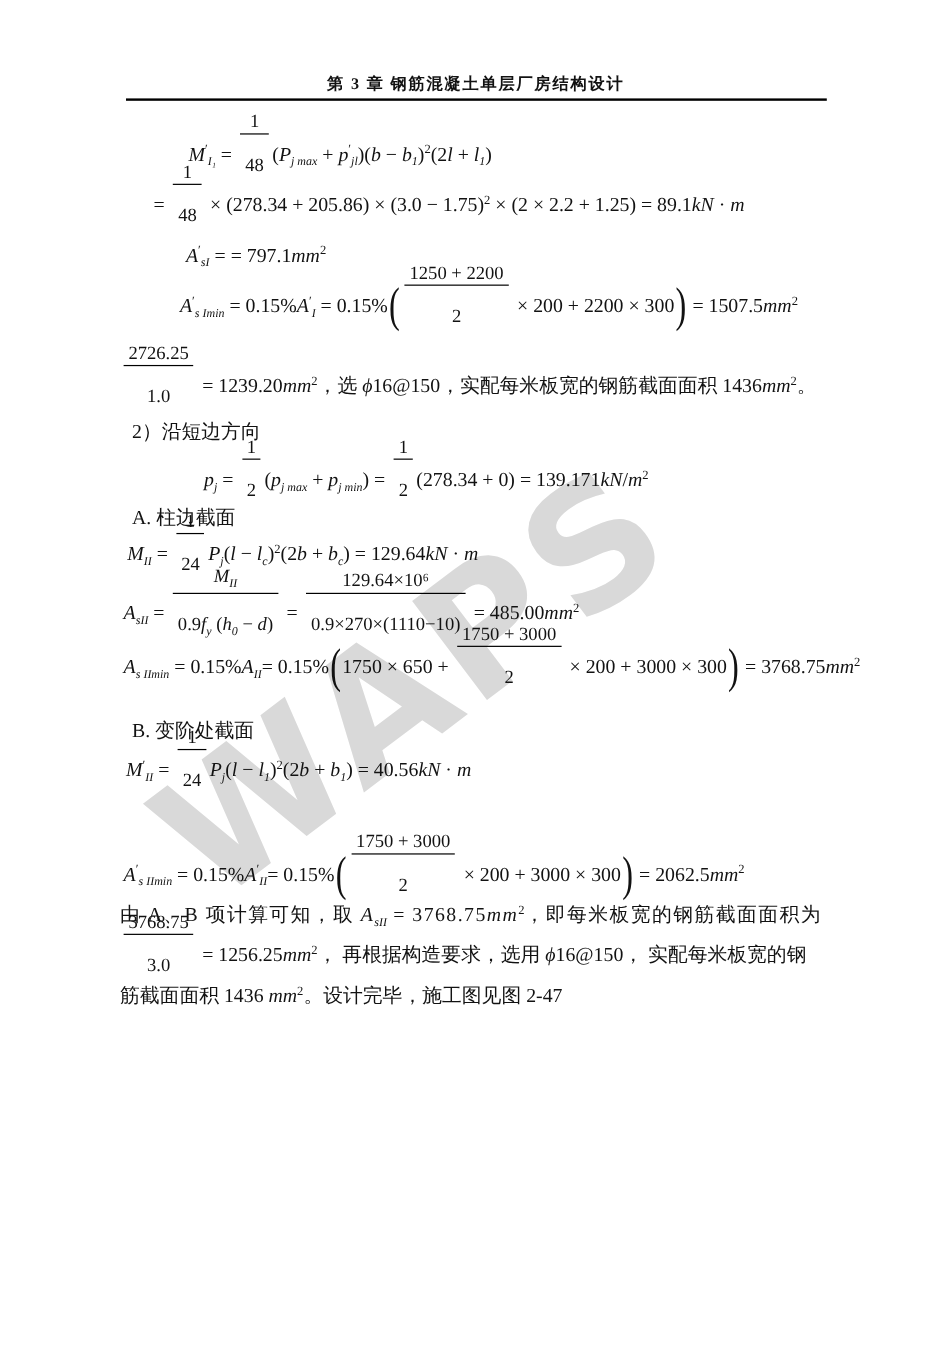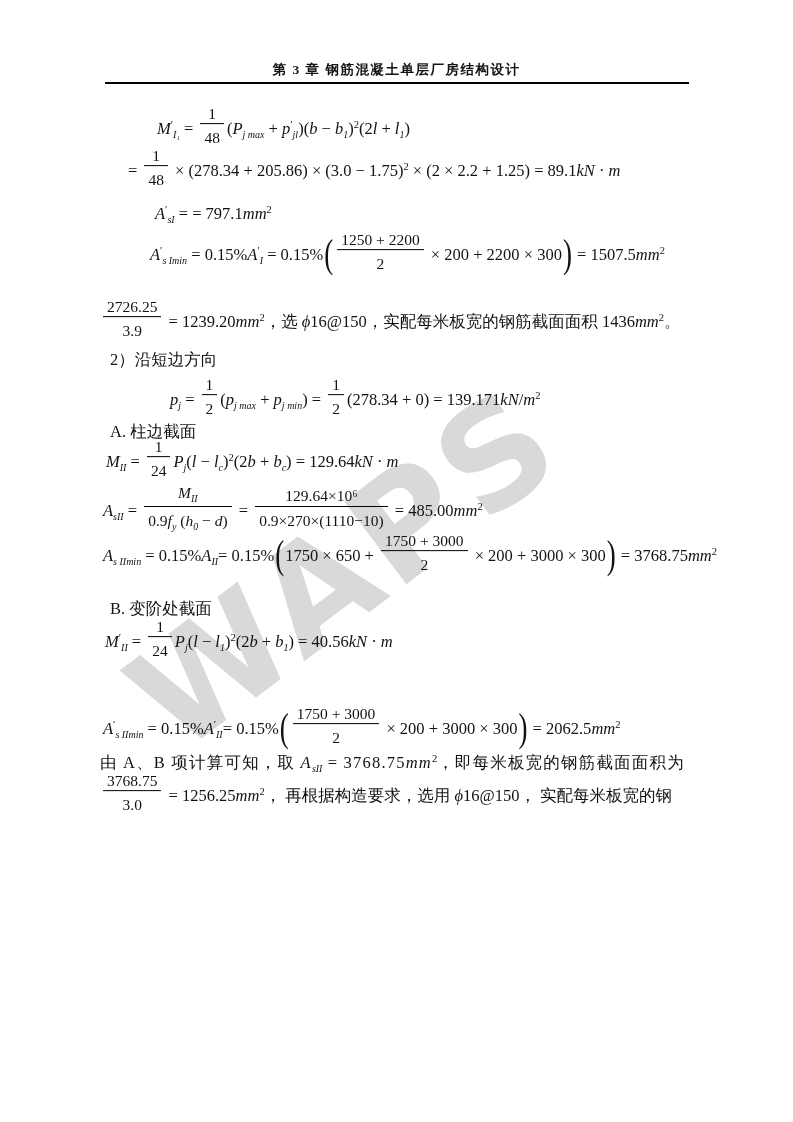--- a/index.html
+++ b/index.html
@@ -16,51 +16,52 @@
   .line{position:absolute;white-space:nowrap;transform:translateY(-50%);
         font-size:16.5px;z-index:1;}
   .para{letter-spacing:1.2px;}
   .mi{font-style:italic;}
   .mt{font-style:normal;}
   sub.msub{font-size:10px;font-style:italic;vertical-align:-4px;letter-spacing:0;}
   sup.msup{font-size:10.5px;font-style:normal;vertical-align:6px;letter-spacing:0;}
   .frac{display:inline-block;vertical-align:middle;text-align:center;line-height:1.25;
         margin:0 3px;position:relative;top:-2px;}
   .frac .n{display:block;border-bottom:1px solid #000;padding:0 4px;font-size:15.5px;}
-  .frac .d{display:block;padding:4px 4px;font-size:15.5px;}
+  .frac .d{display:block;padding:16px 4px;font-size:15.5px;}
   .mbig{display:inline-block;font-size:27px;transform:scaleY(1.5);vertical-align:middle;
         line-height:1;margin:0 1px;font-weight:300;position:relative;top:-1px;}
   .page-number{position:absolute;left:110px;top:1006px;font-size:16px;z-index:2;}
 </style>
 </head>
 <body>
 
 <div class="page">
 
   <div class="header-title">第 3 章 钢筋混凝土单层厂房结构设计</div>
   <div class="header-rule"></div>
 
   <div class="watermark" style="color: rgb(217, 217, 217);">WAPS</div>
 
   <div class="line" style="left:157px;top:130px"><span class="mi">M</span><sup class="msup">′</sup><sub class="msub">I₁</sub><span class="mt"> = </span><span class="frac"><span class="n">1</span><span class="d">48</span></span><span class="mt">(</span><span class="mi">P</span><sub class="msub">j max</sub><span class="mt"> + </span><span class="mi">p</span><sup class="msup">′</sup><sub class="msub">jl</sub><span class="mt">)(</span><span class="mi">b</span><span class="mt"> − </span><span class="mi">b</span><sub class="msub">1</sub><span class="mt">)</span><sup class="msup">2</sup><span class="mt">(2</span><span class="mi">l</span><span class="mt"> + </span><span class="mi">l</span><sub class="msub">1</sub><span class="mt">)</span></div>
   <div class="line" style="left:128px;top:172px"><span class="mt">= </span><span class="frac"><span class="n">1</span><span class="d">48</span></span><span class="mt"> × (278.34 + 205.86) × (3.0 − 1.75)</span><sup class="msup">2</sup><span class="mt"> × (2 × 2.2 + 1.25) = 89.1</span><span class="mi">kN</span><span class="mt"> · </span><span class="mi">m</span></div>
   <div class="line" style="left:155px;top:214px"><span class="mi">A</span><sup class="msup">′</sup><sub class="msub">sI</sub><span class="mt"> = </span><span class="mt"> = 797.1</span><span class="mi">mm</span><sup class="msup">2</sup></div>
   <div class="line" style="left:150px;top:256px"><span class="mi">A</span><sup class="msup">′</sup><sub class="msub">s Imin</sub><span class="mt"> = 0.15%</span><span class="mi">A</span><sup class="msup">′</sup><sub class="msub">I</sub><span class="mt"> = 0.15%</span><span class="mbig">(</span><span class="frac"><span class="n">1250 + 2200</span><span class="d">2</span></span><span class="mt"> × 200 + 2200 × 300</span><span class="mbig">)</span><span class="mt"> = 1507.5</span><span class="mi">mm</span><sup class="msup">2</sup></div>
-  <div class="line" style="left:100px;top:323px"><span class="frac"><span class="n">2726.25</span><span class="d">3.9</span></span><span class="mt"> = 1239.20</span><span class="mi">mm</span><sup class="msup">2</sup><span class="mt">，选 </span><span class="mi">ϕ</span><span class="mt">16@150，实配每米板宽的钢筋截面面积 1436</span><span class="mi">mm</span><sup class="msup">2</sup><span class="mt">。</span></div>
+  <div class="line" style="left:100px;top:323px"><span class="frac"><span class="n">2726.25</span><span class="d">1.0</span></span><span class="mt"> = 1239.20</span><span class="mi">mm</span><sup class="msup">2</sup><span class="mt">，选 </span><span class="mi">ϕ</span><span class="mt">16@150，实配每米板宽的钢筋截面面积 1436</span><span class="mi">mm</span><sup class="msup">2</sup><span class="mt">。</span></div>
 
   <div class="line" style="left:110px;top:360px"><span class="mt">2）沿短边方向</span></div>
   <div class="line" style="left:170px;top:401px"><span class="mi">p</span><sub class="msub">j</sub><span class="mt"> = </span><span class="frac"><span class="n">1</span><span class="d">2</span></span><span class="mt">(</span><span class="mi">p</span><sub class="msub">j max</sub><span class="mt"> + </span><span class="mi">p</span><sub class="msub">j min</sub><span class="mt">) = </span><span class="frac"><span class="n">1</span><span class="d">2</span></span><span class="mt">(278.34 + 0) = 139.171</span><span class="mi">kN</span><span class="mt">/</span><span class="mi">m</span><sup class="msup">2</sup></div>
 
   <div class="line" style="left:110px;top:432px"><span class="mt">A. 柱边截面</span></div>
   <div class="line" style="left:106px;top:463px"><span class="mi">M</span><sub class="msub">II</sub><span class="mt"> = </span><span class="frac"><span class="n">1</span><span class="d">24</span></span><span class="mi">P</span><sub class="msub">j</sub><span class="mt">(</span><span class="mi">l</span><span class="mt"> − </span><span class="mi">l</span><sub class="msub">c</sub><span class="mt">)</span><sup class="msup">2</sup><span class="mt">(2</span><span class="mi">b</span><span class="mt"> + </span><span class="mi">b</span><sub class="msub">c</sub><span class="mt">) = 129.64</span><span class="mi">kN</span><span class="mt"> · </span><span class="mi">m</span></div>
   <div class="line" style="left:103px;top:512px"><span class="mi">A</span><sub class="msub">sII</sub><span class="mt"> = </span><span class="frac"><span class="n"><span class="mi">M</span><sub class="msub">II</sub></span><span class="d"><span class="mt">0.9</span><span class="mi">f</span><sub class="msub">y</sub><span class="mt"> (</span><span class="mi">h</span><sub class="msub">0</sub><span class="mt"> − </span><span class="mi">d</span><span class="mt">)</span></span></span><span class="mt"> = </span><span class="frac"><span class="n">129.64×10⁶</span><span class="d">0.9×270×(1110−10)</span></span><span class="mt"> = 485.00</span><span class="mi">mm</span><sup class="msup">2</sup></div>
   <div class="line" style="left:103px;top:557px"><span class="mi">A</span><sub class="msub">s IImin</sub><span class="mt"> = 0.15%</span><span class="mi">A</span><sub class="msub">II</sub><span class="mt">= 0.15%</span><span class="mbig">(</span><span class="mt">1750 × 650 + </span><span class="frac"><span class="n">1750 + 3000</span><span class="d">2</span></span><span class="mt"> × 200 + 3000 × 300</span><span class="mbig">)</span><span class="mt"> = 3768.75</span><span class="mi">mm</span><sup class="msup">2</sup></div>
 
   <div class="line" style="left:110px;top:609px"><span class="mt">B. 变阶处截面</span></div>
   <div class="line" style="left:105px;top:643px"><span class="mi">M</span><sup class="msup">′</sup><sub class="msub">II</sub><span class="mt"> = </span><span class="frac"><span class="n">1</span><span class="d">24</span></span><span class="mi">P</span><sub class="msub">j</sub><span class="mt">(</span><span class="mi">l</span><span class="mt"> − </span><span class="mi">l</span><sub class="msub">1</sub><span class="mt">)</span><sup class="msup">2</sup><span class="mt">(2</span><span class="mi">b</span><span class="mt"> + </span><span class="mi">b</span><sub class="msub">1</sub><span class="mt">) = 40.56</span><span class="mi">kN</span><span class="mt"> · </span><span class="mi">m</span></div>
   <div class="line" style="left:103px;top:730px"><span class="mi">A</span><sup class="msup">′</sup><sub class="msub">s IImin</sub><span class="mt"> = 0.15%</span><span class="mi">A</span><sup class="msup">′</sup><sub class="msub">II</sub><span class="mt">= 0.15%</span><span class="mbig">(</span><span class="frac"><span class="n">1750 + 3000</span><span class="d">2</span></span><span class="mt"> × 200 + 3000 × 300</span><span class="mbig">)</span><span class="mt"> = 2062.5</span><span class="mi">mm</span><sup class="msup">2</sup></div>
 
   <div class="line para" style="left:100px;top:763px"><span class="mt">由 A、B 项计算可知，取 </span><span class="mi">A</span><sub class="msub">sII</sub><span class="mt"> = 3768.75</span><span class="mi">mm</span><sup class="msup">2</sup><span class="mt">，即每米板宽的钢筋截面面积为</span></div>
   <div class="line" style="left:100px;top:797px"><span class="frac"><span class="n">3768.75</span><span class="d">3.0</span></span><span class="mt"> = 1256.25</span><span class="mi">mm</span><sup class="msup">2</sup><span class="mt">， 再根据构造要求，选用 </span><span class="mi">ϕ</span><span class="mt">16@150， 实配每米板宽的钢</span></div>
+  <div class="line" style="left:100px;top:830px"><span class="mt">筋截面面积 1436 </span><span class="mi">mm</span><sup class="msup">2</sup><span class="mt">。设计完毕，施工图见图 2-47</span></div>
 
   <div class="page-number">102</div>
 
 </div>
 
 </body></html>

